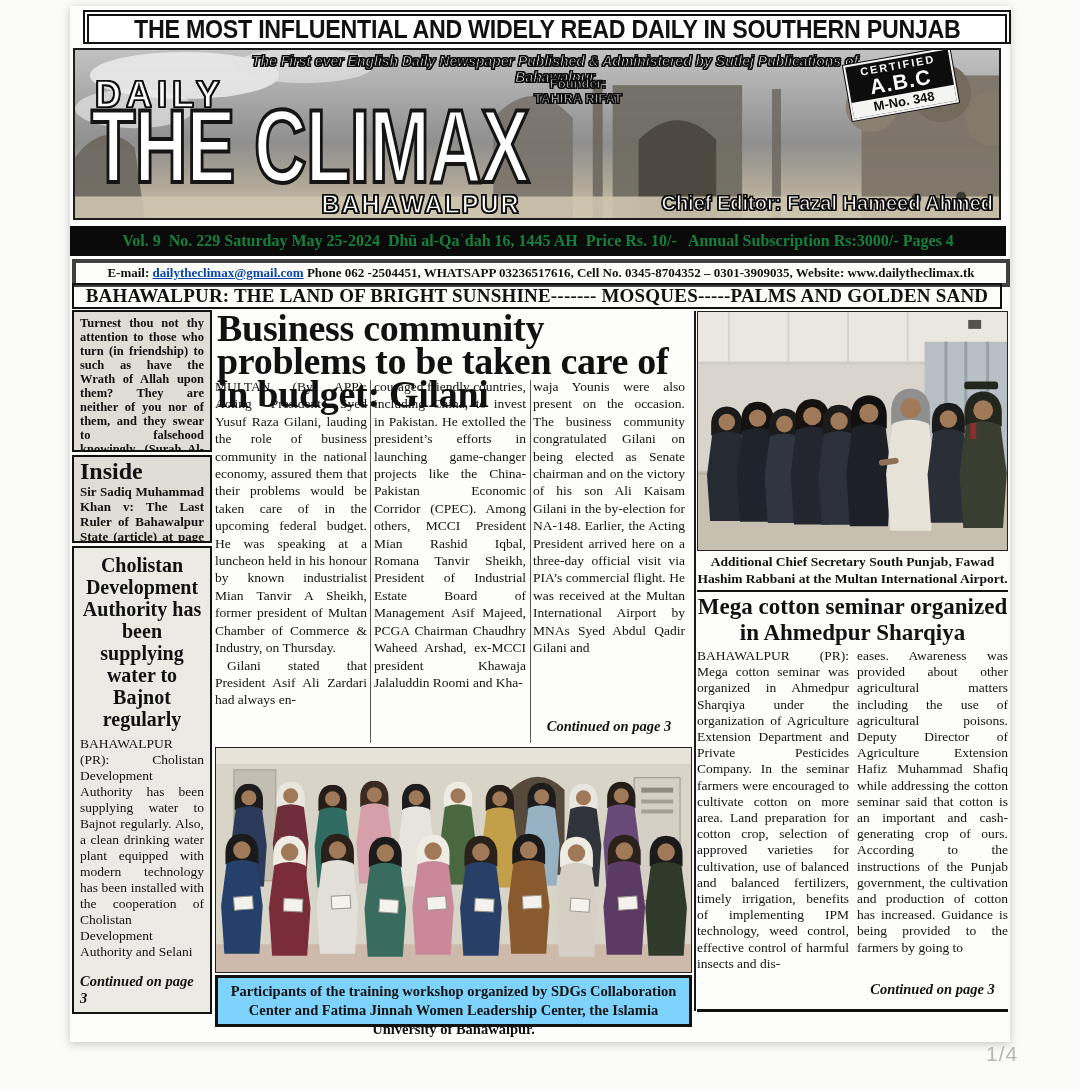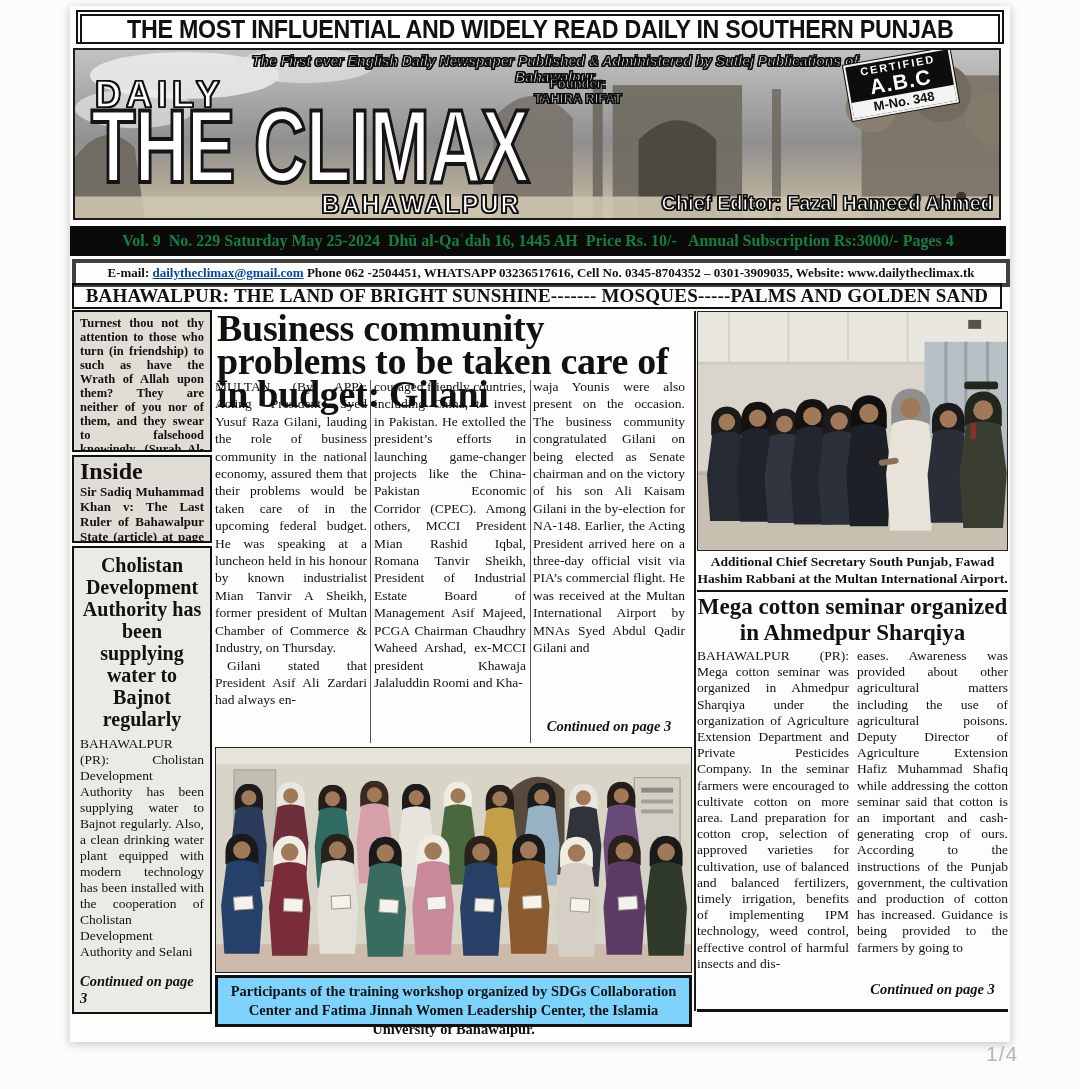--- a/index.html
+++ b/index.html
@@ -2,21 +2,21 @@
 <html><head>
 <meta charset="utf-8">
 <style>
   html,body{margin:0;padding:0;}
   body{width:1080px;height:1089px;background:#f7f7f5;font-family:"Liberation Serif",serif;color:#111;}
   .page{position:relative;width:1080px;height:1089px;overflow:hidden;background:#fbfbf9;}
   .paper{position:absolute;left:70px;top:6px;width:940px;height:1036px;background:#fdfdfc;box-shadow:0 2px 9px rgba(0,0,0,.22);}
   .abs{position:absolute;}
 
   
-  .banner{left:6px;top:4px;width:928px;height:34px;border:2px solid #111;padding:2px;box-sizing:border-box;background:#fff;}
+  .banner{left:13px;top:4px;width:928px;height:34px;border:2px solid #111;padding:2px;box-sizing:border-box;background:#fff;}
   .banner-inner{border:2px solid #111;height:100%;display:flex;align-items:center;justify-content:center;overflow:hidden;}
   .banner-inner span{font-family:"Liberation Sans",sans-serif;font-weight:bold;font-size:25px;white-space:nowrap;transform:scaleX(.93);letter-spacing:-.3px;}
 
   
   .masthead{left:3px;top:42px;width:928px;height:172px;border:2px solid #1c1c1c;box-sizing:border-box;overflow:hidden;
     background:linear-gradient(180deg,#c2c2c2 0%,#a8a8a8 28%,#8f8f8f 55%,#b0a897 80%,#cfc6b2 100%);}
   .masthead svg{position:absolute;left:0;top:0;width:100%;height:100%;}
   .outln{color:#fff;-webkit-text-stroke:1.2px #111;text-shadow:1px 1px 0 #000,-1px 1px 0 #000,1px -1px 0 #000,-1px -1px 0 #000;}
   .mh-tagline{left:150px;top:3px;width:660px;text-align:center;font-family:"Liberation Sans",sans-serif;font-style:italic;font-weight:bold;font-size:14px;z-index:3;}
   .mh-daily{left:20px;top:24px;font-family:"Liberation Sans",sans-serif;font-weight:bold;font-size:36px;letter-spacing:5px;z-index:3;-webkit-text-stroke:1.6px #111;}

